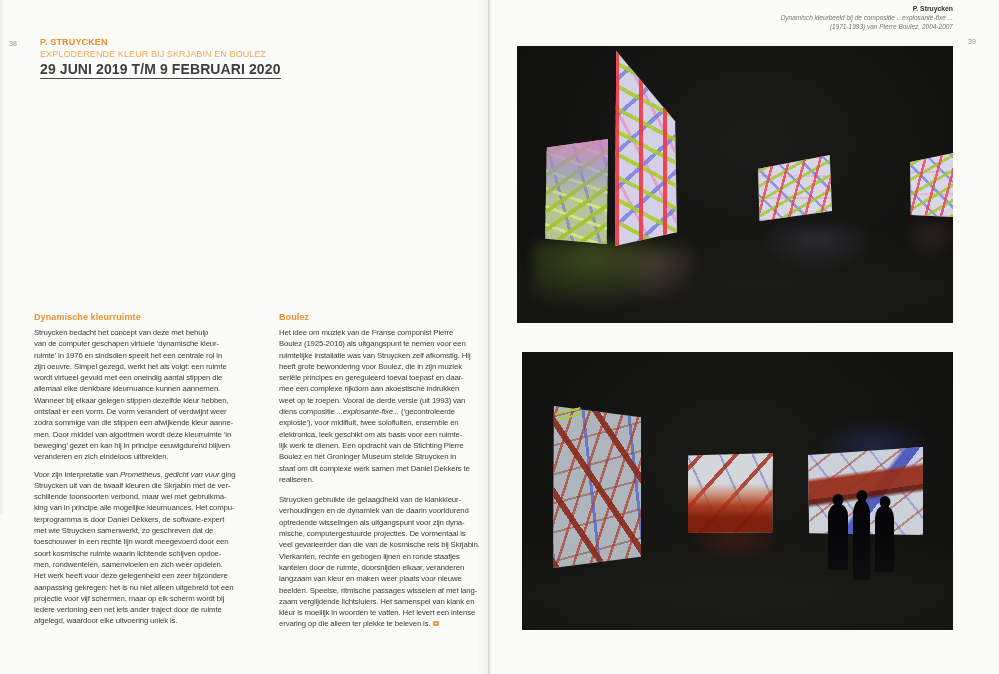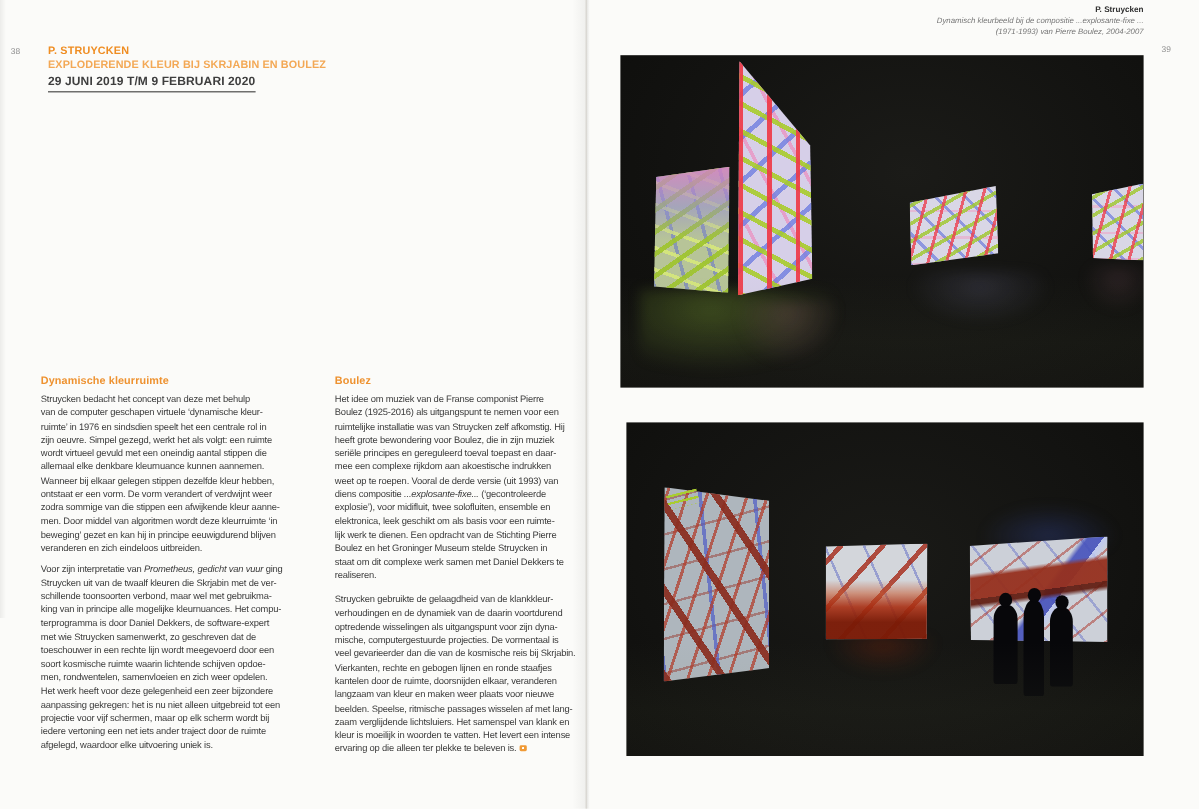--- a/index.html
+++ b/index.html
@@ -8,22 +8,22 @@
   #scan{position:relative;width:999px;height:515px;background:
         linear-gradient(90deg, #ececea 0, #fbfbf9 5px),#fbfbf9;}
 
   
   .pagenum{position:absolute;font-size:7px;color:#8f8f8f;}
   #pn38{left:9px;top:40px;}
   #pn39{left:968px;top:38px;}
 
   #header{position:absolute;left:40px;top:38px;line-height:1;}
   #header .kicker{font-size:9px;font-weight:bold;color:#ef8d22;letter-spacing:.15px;}
-  #header .kicker2{font-size:9px;font-weight:bold;color:#f3a855;letter-spacing:.1px;margin-top:2.5px;}
-  #header .dates{display:inline-block;font-size:10px;font-weight:bold;color:#3e3e3e;
+  #header .kicker2{font-size:9px;font-weight:normal;color:#f3a855;letter-spacing:.1px;margin-top:2.5px;}
+  #header .dates{display:inline-block;font-size:14px;font-weight:bold;color:#3e3e3e;
                  letter-spacing:.1px;margin-top:3px;padding-bottom:2px;border-bottom:1.2px solid #4c4c4c;}
 
   #quote{position:absolute;left:35px;top:121px;width:218px;
          font-family:"DejaVu Serif","Liberation Serif",serif;font-weight:bold;
          font-size:25px;line-height:29px;letter-spacing:-.5px;
          background:linear-gradient(90deg,#c62878 0%,#d4406a 42%,#e9613f 78%,#ee8153 100%);
          -webkit-background-clip:text;background-clip:text;color:transparent;}
 
   .col{position:absolute;top:312px;width:212px;}
   #col1{left:34px;}

